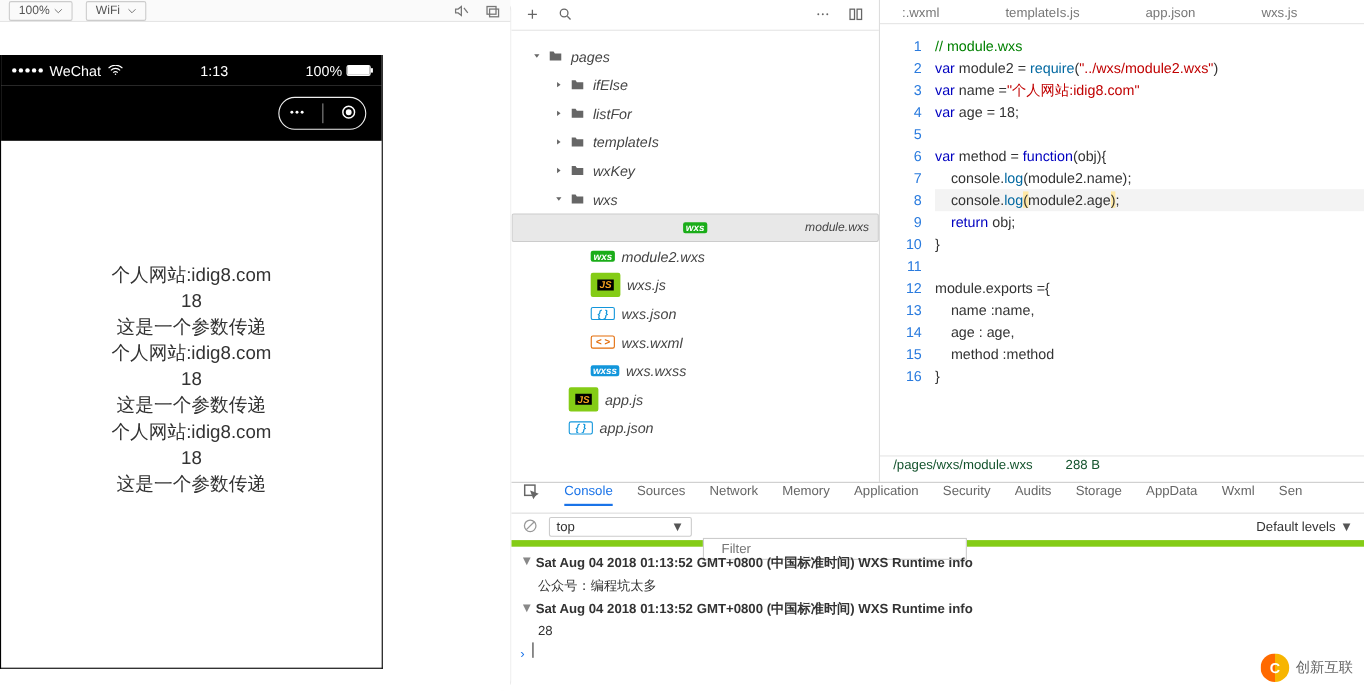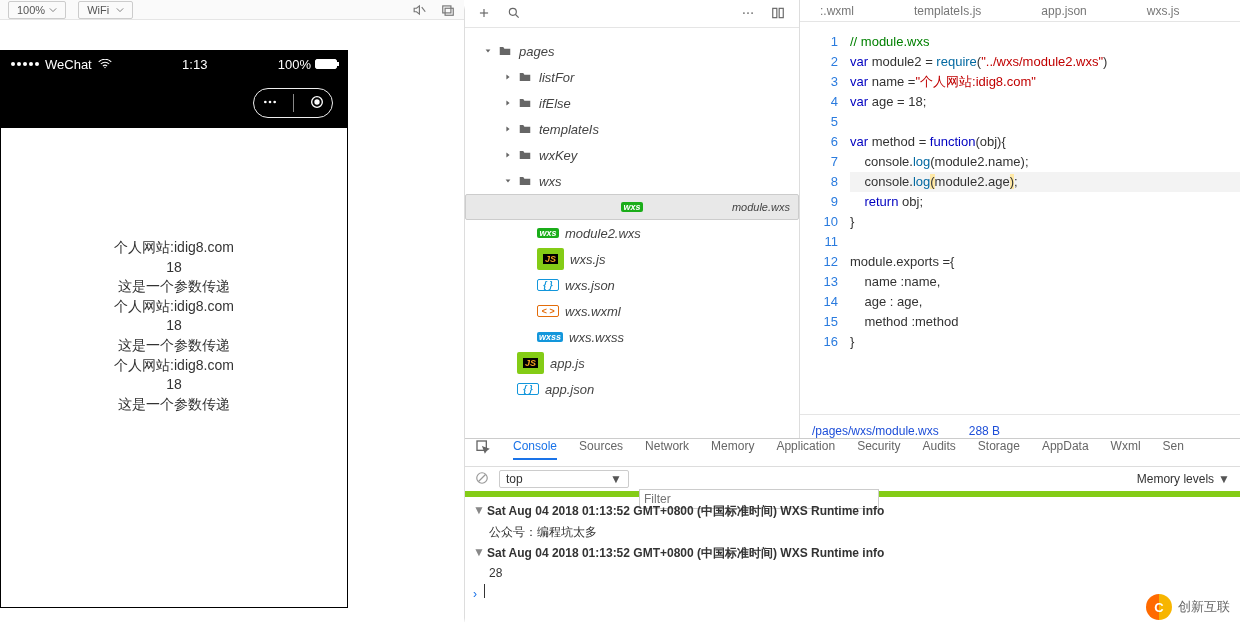--- a/index.html
+++ b/index.html
@@ -25,21 +25,21 @@
 .dots5 span { width:4px; height:4px; border-radius:50%; background:#fff; }
 .battery { width:22px; height:10px; border:1px solid #fff; border-radius:2px; position:relative; }
 .battery::after { content:""; position:absolute; right:-3px; top:2px; width:2px; height:4px; background:#fff; }
 .battery i { display:block; height:100%; width:100%; background:#fff; }
 
 .capsule { height:50px; background:#000; display:flex; justify-content:flex-end; align-items:center; padding-right:14px; }
 .capsule-pill { width:80px; height:30px; border:1px solid #eee; border-radius:16px; display:flex; align-items:center; justify-content:space-around; color:#fff; }
 .cap-div { width:1px; height:18px; background:#888; }
 .cap-icon svg { width:16px; height:16px; }
 
-.page-body { padding-top:110px; text-align:center; font-size:14px; line-height:1.4; }
+.page-body { padding-top:110px; text-align:center; font-size:17px; line-height:1.4; }
 .page-body div { margin:0; }
 
 
 .mid-col { width:335px; display:flex; flex-direction:column; border-right:1px solid #ddd;font-style:italic; }
 .mid-tabs { height:28px; display:flex; align-items:center; gap:14px; padding:0 12px; border-bottom:1px solid #e5e5e5; color:#666; }
 .mid-tabs .sp { flex:1; }
 .mid-icon { width:16px; height:16px; cursor:pointer; display:flex; }
 .mid-icon svg { width:14px; height:14px; }
 .tree { flex:1; overflow:auto; padding-top:10px; font-size:13px; color:#444; }
 .node { display:flex; align-items:center; height:26px; cursor:pointer; white-space:nowrap; }
@@ -66,31 +66,31 @@
 .gutter { width:50px; text-align:right; color:#2a7bde; padding:10px 12px 0 0; user-select:none; }
 .gutter div { height:20px; }
 .code { flex:1; padding-top:10px; white-space:pre; color:#333; }
 .code .row { height:20px; }
 .code .row.hl { background:#f3f3f3; }
 .c-kw   { color:#0000c0; }
 .c-str  { color:#c00000; }
 .c-cmt  { color:#008000; }
 .c-fn   { color:#0369a1; }
 .c-br   { background:#ffe9a6; }
-.statusline { height:24px; border-top:1px solid #e5e5e5; display:flex; align-items:flex-end; padding-left:12px; gap:30px; font-size:12px; color:#1d4ed8; }
+.statusline { height:24px; border-top:1px solid #e5e5e5; display:flex; align-items:flex-start; padding-left:12px; gap:30px; font-size:12px; color:#14532d; }
 
 
 .devtools { height:190px; border-top:1px solid #ccc; display:flex; flex-direction:column; font-size:12px; }
 .dt-tabs { height:28px; display:flex; align-items:flex-start; padding:0 10px; gap:22px; color:#666; border-bottom:1px solid #ddd; }
 .dt-tabs .active { color:#1a73e8; border-bottom:2px solid #1a73e8; padding-bottom:5px; margin-bottom:-6px; }
 .dt-icon { width:16px; cursor:pointer; }
 .dt-filter { height:30px; display:flex; align-items:center; gap:10px; padding:0 10px; border-bottom:6px solid #84cc16; }
 .dt-filter .ban { color:#999; }
 .ctx-sel { display:flex; align-items:center; gap:4px; border:1px solid #ccc; padding:1px 6px; border-radius:2px; cursor:pointer; min-width:130px; justify-content:space-between; }
-.flt-input { flex:0 0 240px; border:1px solid #ccc; height:20px; padding:0 4px; font-size:12px;margin-top:40px; }
+.flt-input { flex:0 0 240px; border:1px solid #ccc; height:20px; padding:0 16px; font-size:12px;margin-top:40px; }
 .lvl-sel { display:flex; align-items:center; gap:4px; cursor:pointer; }
 .dt-log { flex:1; overflow:auto; font-family:Consolas,Menlo,monospace; padding:4px 0; }
 .log-line { display:flex; align-items:flex-start; padding:2px 8px; }
 .log-line .tw { width:10px; color:#888; cursor:pointer; margin-right:4px; }
 .log-line.bold { font-weight:bold; }
 .log-line.child { padding-left:24px; color:#333; font-family:"Microsoft YaHei",sans-serif; }
 .log-prompt { color:#1a73e8; padding:2px 8px; }
 .log-prompt .cursor { border-left:1px solid #333; height:14px; display:inline-block; margin-left:4px; }
 
 
@@ -234,34 +234,34 @@
               <span class="arrow">
                 <svg viewBox="0 0 10 10">
                   <path d="M3 2l4 3-4 3z" fill="#666"></path>
                 </svg>
               </span>
               <span class="folder-ic">
                 <svg viewBox="0 0 24 24">
                   <path d="M3 5h6l2 3h10v11H3z"></path>
                 </svg>
               </span>
+              <span>ifElse</span>
+            </div>
+            <div class="node indent2">
+              <span class="arrow">
+                <svg viewBox="0 0 10 10">
+                  <path d="M3 2l4 3-4 3z" fill="#666"></path>
+                </svg>
+              </span>
+              <span class="folder-ic">
+                <svg viewBox="0 0 24 24">
+                  <path d="M3 5h6l2 3h10v11H3z"></path>
+                </svg>
+              </span>
               <span>listFor</span>
-            </div>
-            <div class="node indent2">
-              <span class="arrow">
-                <svg viewBox="0 0 10 10">
-                  <path d="M3 2l4 3-4 3z" fill="#666"></path>
-                </svg>
-              </span>
-              <span class="folder-ic">
-                <svg viewBox="0 0 24 24">
-                  <path d="M3 5h6l2 3h10v11H3z"></path>
-                </svg>
-              </span>
-              <span>ifElse</span>
             </div>
             <div class="node indent2">
               <span class="arrow">
                 <svg viewBox="0 0 10 10">
                   <path d="M3 2l4 3-4 3z" fill="#666"></path>
                 </svg>
               </span>
               <span class="folder-ic">
                 <svg viewBox="0 0 24 24">
                   <path d="M3 5h6l2 3h10v11H3z"></path>
@@ -396,21 +396,21 @@
               <circle cx="12" cy="12" r="9"></circle>
               <line x1="6" y1="18" x2="18" y2="6"></line>
             </svg></span>
         <div class="ctx-sel">
           <span>top</span>
           <span style="color:#555">▼</span>
         </div>
         <input class="flt-input" placeholder="Filter" style="">
         <div style="flex:1"></div>
         <div class="lvl-sel">
-          <span>Memory levels</span>
+          <span>Default levels</span>
           <span style="color:#555">▼</span>
         </div>
       </div>
       <div class="dt-log" id="dt-log">
           <div class="log-line bold">
             <span class="tw">▼</span>
             <span>Sat Aug 04 2018 01:13:52 GMT+0800 (中国标准时间) WXS Runtime info</span>
           </div>
           <div class="log-line child">公众号：编程坑太多</div>
           <div class="log-line bold">

